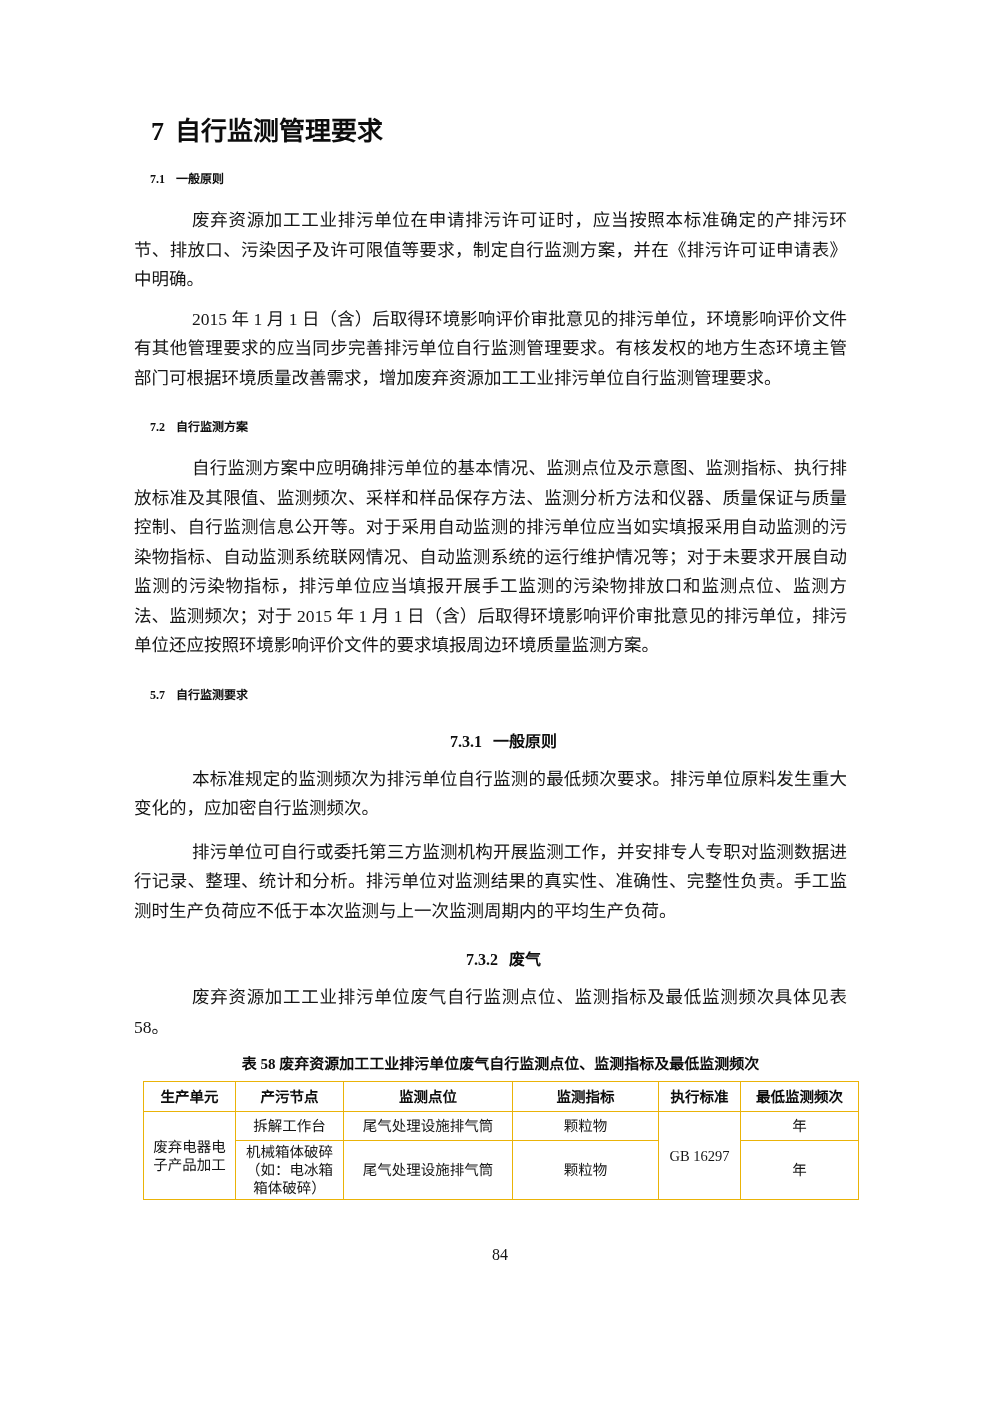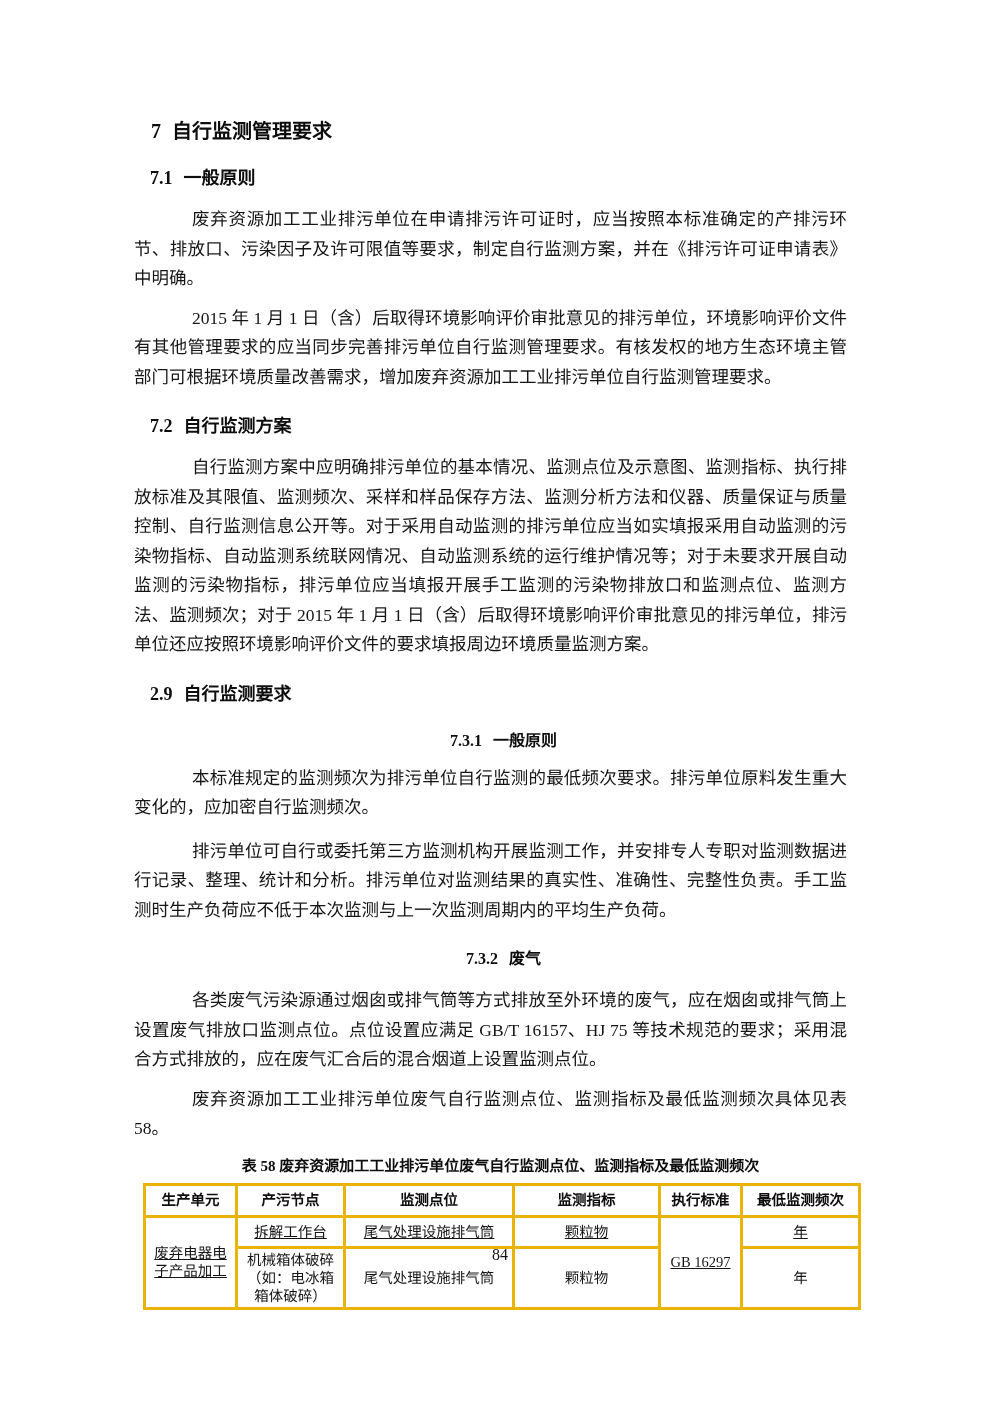--- a/index.html
+++ b/index.html
@@ -25,22 +25,22 @@
     box-sizing: content-box;
   }
   
   .h-l1, .h-l2, .h-l3, .h-l4 {
     font-family: "Liberation Sans", "DejaVu Sans", sans-serif;
     font-weight: 700;
     color: #0d0d0d;
     line-height: 26px;
     margin: 0;
   }
-  .h-l1 { font-size: 20px;   padding-left: 27px; margin: 0; }
-  .h-l2 { font-size: 18px; padding-left: 26px; margin: 21px 0 0 0; }
+  .h-l1 { font-size: 26px;   padding-left: 27px; margin: 0; }
+  .h-l2 { font-size: 12px; padding-left: 26px; margin: 21px 0 0 0; }
   .h-l3 { font-size: 16px; padding-left: 26px; margin: 21px 0 0 0; text-align: center; }
   .h-l4 { font-size: 17.5px; padding-left: 26px; margin: 21px 0 0 0; }
   .h-num {
     font-family: "Liberation Serif", "DejaVu Serif", serif;
     font-weight: 700;
     margin-right: 11px;
   }
   
   .para {
     font-size: 17.5px;
@@ -63,35 +63,35 @@
     color: #0d0d0d;
   }
   table.t58 {
     border-collapse: collapse;
     table-layout: fixed;
     width: 715px;
     margin: 5px 0 0 19px;
     font-size: 14.5px;
   }
   table.t58 th, table.t58 td {
-    border: 3px solid #eab308;
+    border: 1px solid #eab308;
     text-align: center;
     vertical-align: middle;
     line-height: 18px;
     padding: 2px 3px;
     color: #151515;
   }
   table.t58 th {
     font-family: "Liberation Sans", "DejaVu Sans", sans-serif;
     font-weight: 700;
     height: 25px;
     color: #0d0d0d;
   }
   table.t58 td { font-family: "Liberation Serif", "DejaVu Serif", serif; }
-  table.t58 tr.row-1 td { height: 24px; text-decoration: underline; }
+  table.t58 tr.row-1 td { height: 24px; }
   td.cell-unit { padding: 2px 10px; margin-top: 24px; }
   td.cell-node-2 { padding: 2px 8px; }
   
   .page-number {
     position: absolute;
     top: 1246px;
     left: 0;
     width: 100%;
     text-align: center;
     font-size: 16px;
@@ -108,31 +108,30 @@
 
     <h2 class="h-l2"><span class="h-num">7.1</span><span>一般原则</span></h2>
 
     <p class="para after-h">废弃资源加工工业排污单位在申请排污许可证时，应当按照本标准确定的产排污环节、排放口、污染因子及许可限值等要求，制定自行监测方案，并在《排污许可证申请表》中明确。</p>
     <p class="para">2015 年 1 月 1 日（含）后取得环境影响评价审批意见的排污单位，环境影响评价文件有其他管理要求的应当同步完善排污单位自行监测管理要求。有核发权的地方生态环境主管部门可根据环境质量改善需求，增加废弃资源加工工业排污单位自行监测管理要求。</p>
 
     <h2 class="h-l2"><span class="h-num">7.2</span><span>自行监测方案</span></h2>
 
     <p class="para after-h">自行监测方案中应明确排污单位的基本情况、监测点位及示意图、监测指标、执行排放标准及其限值、监测频次、采样和样品保存方法、监测分析方法和仪器、质量保证与质量控制、自行监测信息公开等。对于采用自动监测的排污单位应当如实填报采用自动监测的污染物指标、自动监测系统联网情况、自动监测系统的运行维护情况等；对于未要求开展自动监测的污染物指标，排污单位应当填报开展手工监测的污染物排放口和监测点位、监测方法、监测频次；对于 2015 年 1 月 1 日（含）后取得环境影响评价审批意见的排污单位，排污单位还应按照环境影响评价文件的要求填报周边环境质量监测方案。</p>
 
-    <h2 class="h-l2"><span class="h-num">2.9</span><span>自行监测要求</span></h2>
+    <h2 class="h-l2"><span class="h-num">5.7</span><span>自行监测要求</span></h2>
 
     <h3 class="h-l3"><span class="h-num">7.3.1</span><span>一般原则</span></h3>
 
     <p class="para">本标准规定的监测频次为排污单位自行监测的最低频次要求。排污单位原料发生重大变化的，应加密自行监测频次。</p>
     <p class="para after-h">排污单位可自行或委托第三方监测机构开展监测工作，并安排专人专职对监测数据进行记录、整理、统计和分析。排污单位对监测结果的真实性、准确性、完整性负责。手工监测时生产负荷应不低于本次监测与上一次监测周期内的平均生产负荷。</p>
 
     <h3 class="h-l3"><span class="h-num">7.3.2</span><span>废气</span></h3>
 
 
-    <p class="para after-h">各类废气污染源通过烟囱或排气筒等方式排放至外环境的废气，应在烟囱或排气筒上设置废气排放口监测点位。点位设置应满足 GB/T 16157、HJ 75 等技术规范的要求；采用混合方式排放的，应在废气汇合后的混合烟道上设置监测点位。</p>
     <p class="para">废弃资源加工工业排污单位废气自行监测点位、监测指标及最低监测频次具体见表 58。</p>
 
     <div class="tbl-caption">表 58 废弃资源加工工业排污单位废气自行监测点位、监测指标及最低监测频次</div>
 
     <table class="t58">
       <colgroup>
         <col style="width:92px">
         <col style="width:108px">
         <col style="width:169px">
         <col style="width:146px">

